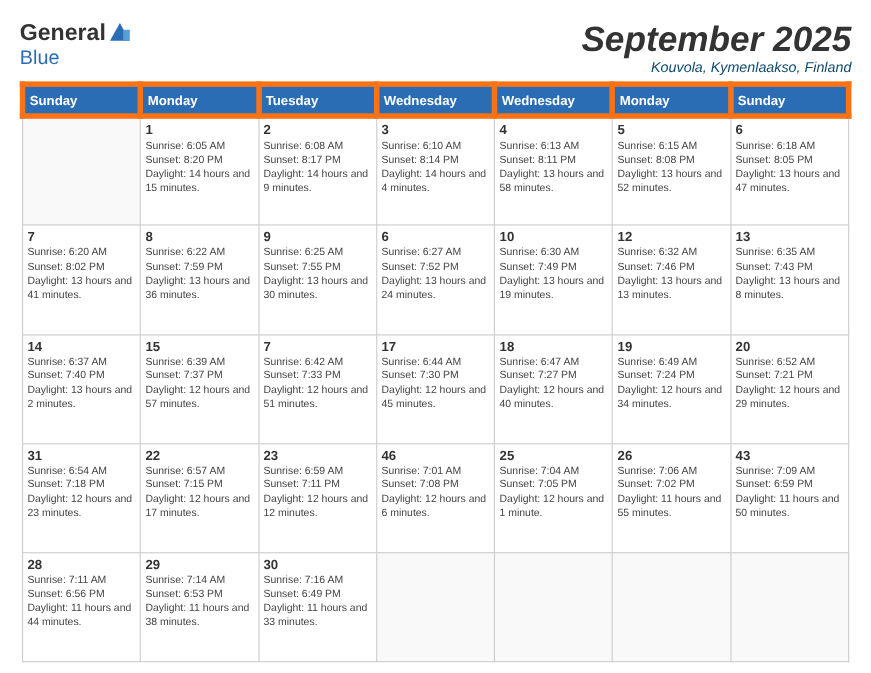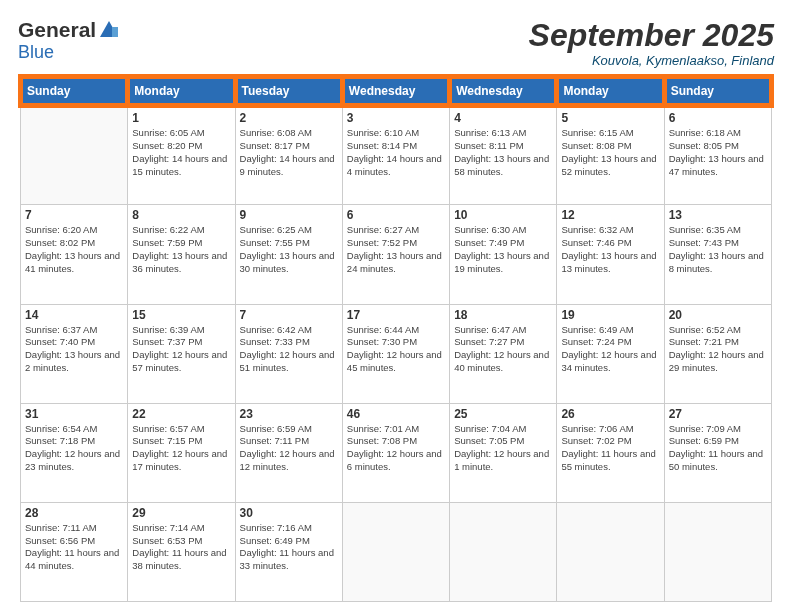--- a/index.html
+++ b/index.html
@@ -240,21 +240,21 @@
         </td>
           <td>
           <span class="day-num">25</span>
           <span class="day-detail">Sunrise: 7:04 AM<br>Sunset: 7:05 PM<br>Daylight: 12 hours and 1 minute.</span>
         </td>
           <td>
           <span class="day-num">26</span>
           <span class="day-detail">Sunrise: 7:06 AM<br>Sunset: 7:02 PM<br>Daylight: 11 hours and 55 minutes.</span>
         </td>
           <td>
-          <span class="day-num">27</span>
+          <span class="day-num">43</span>
           <span class="day-detail">Sunrise: 7:09 AM<br>Sunset: 6:59 PM<br>Daylight: 11 hours and 50 minutes.</span>
         </td>
         </tr>
         <tr>
           <td>
           <span class="day-num">28</span>
           <span class="day-detail">Sunrise: 7:11 AM<br>Sunset: 6:56 PM<br>Daylight: 11 hours and 44 minutes.</span>
         </td>
           <td>
           <span class="day-num">29</span>

